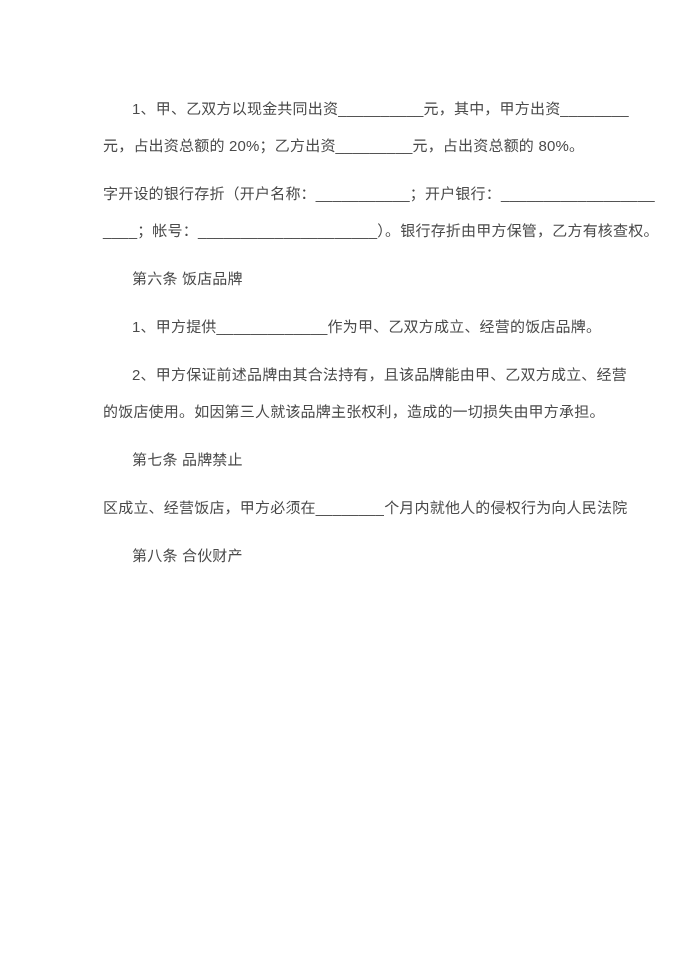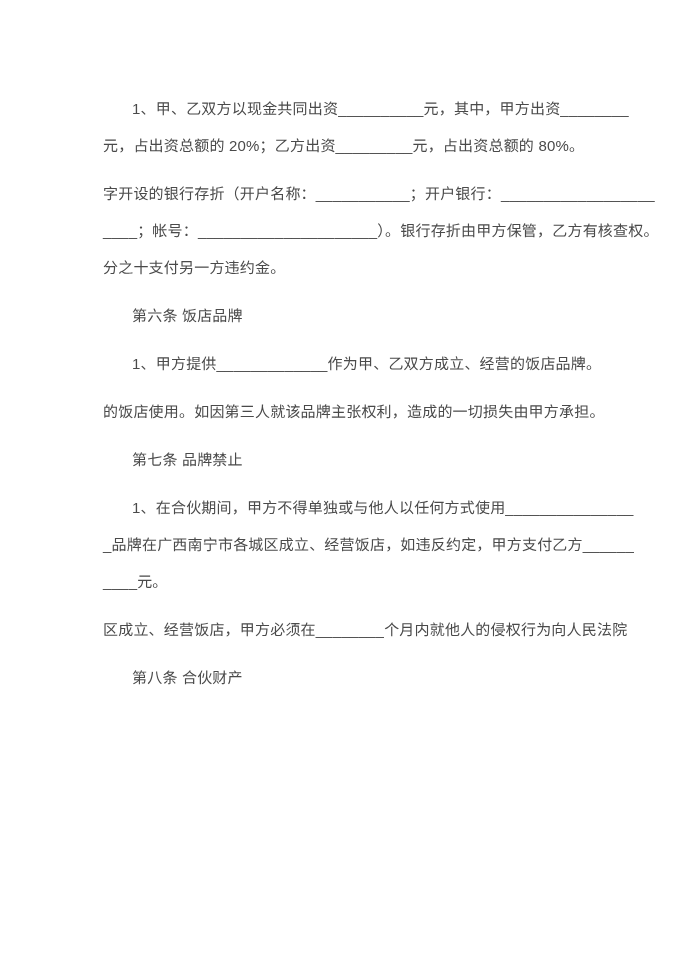--- a/index.html
+++ b/index.html
@@ -42,38 +42,33 @@
 
 <div class="doc" style="color: rgb(74, 74, 74);">
   <div id="doc-body">
       <div class="block">
         <div class="line indent">1、甲、乙双方以现金共同出资__________元，其中，甲方出资________</div>
         <div class="line">元，占出资总额的 20%；乙方出资_________元，占出资总额的 80%。</div>
       </div>
       <div class="block">
         <div class="line">字开设的银行存折（开户名称：___________；开户银行：__________________</div>
         <div class="line">____；帐号：_____________________）。银行存折由甲方保管，乙方有核查权。</div>
-        <div class="line">分之十支付另一方违约金。</div>
       </div>
       <div class="block">
         <div class="line indent">第六条 饭店品牌</div>
       </div>
       <div class="block">
         <div class="line indent">1、甲方提供_____________作为甲、乙双方成立、经营的饭店品牌。</div>
       </div>
       <div class="block">
+        <div class="line indent">2、甲方保证前述品牌由其合法持有，且该品牌能由甲、乙双方成立、经营</div>
         <div class="line">的饭店使用。如因第三人就该品牌主张权利，造成的一切损失由甲方承担。</div>
       </div>
       <div class="block">
         <div class="line indent">第七条 品牌禁止</div>
-      </div>
-      <div class="block">
-        <div class="line indent">1、在合伙期间，甲方不得单独或与他人以任何方式使用_______________</div>
-        <div class="line">_品牌在广西南宁市各城区成立、经营饭店，如违反约定，甲方支付乙方______</div>
-        <div class="line">____元。</div>
       </div>
       <div class="block">
         <div class="line">区成立、经营饭店，甲方必须在________个月内就他人的侵权行为向人民法院</div>
       </div>
       <div class="block">
         <div class="line indent">第八条 合伙财产</div>
       </div>
     </div>
 </div>
 

